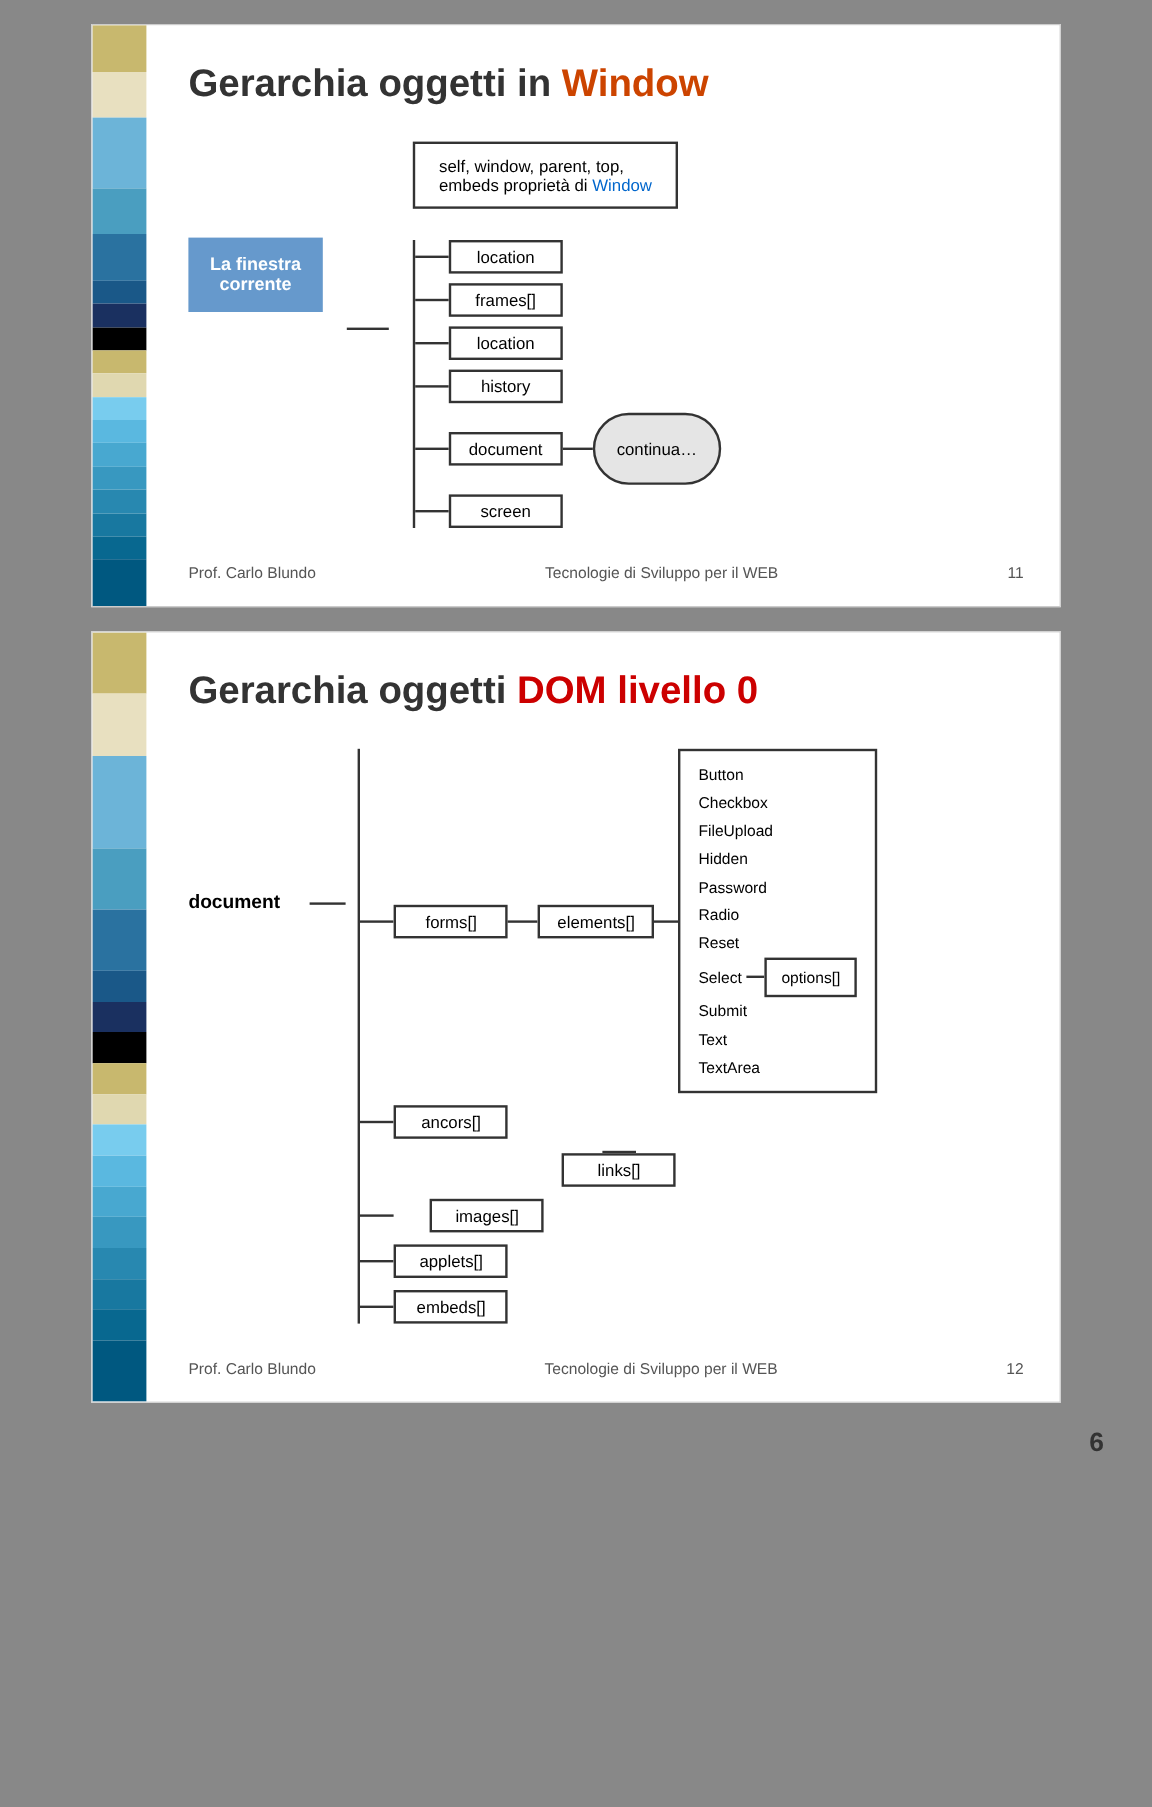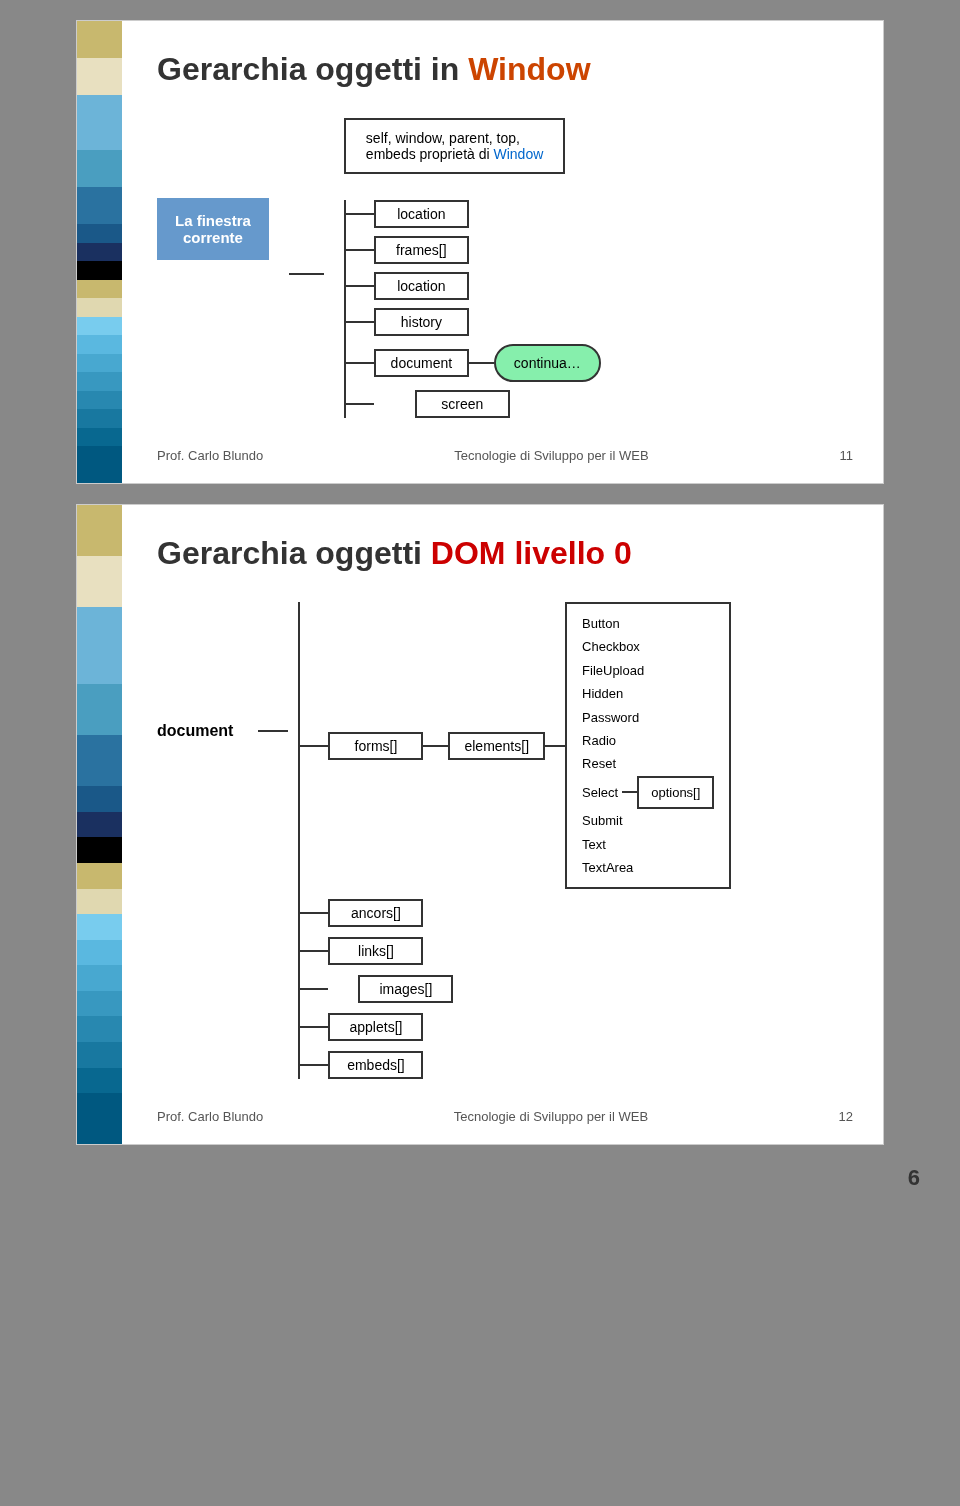--- a/index.html
+++ b/index.html
@@ -202,26 +202,26 @@
 
             <div style="display:flex;flex-direction:row;align-items:center;">
               <div style="width:28px;height:2px;background:#333;"></div>
               <div class="dom-box2">history</div>
             </div>
 
             <div style="display:flex;flex-direction:row;align-items:center;">
               <div style="width:28px;height:2px;background:#333;"></div>
               <div class="dom-box2">document</div>
               <div style="width:25px;height:2px;background:#333;"></div>
-              <div style="border:2px solid #333;border-radius:50px;padding:9px 18px;font-size:14px;background:#86efac;">
+              <div style="border:2px solid #333;border-radius:50px;padding:20px 18px;font-size:14px;background:#e5e5e5;">
                 <span>continua…</span>
               </div>
             </div>
 
-            <div style="display:flex;flex-direction:row;align-items:center;gap:41px;">
+            <div style="display:flex;flex-direction:row;align-items:center;">
               <div style="width:28px;height:2px;background:#333;"></div>
               <div class="dom-box2">screen</div>
             </div>
           </div>
         </div>
       </div>
     </div>
 
     <div class="slide-footer">
       <span>Prof. Carlo Blundo</span>
@@ -306,21 +306,21 @@
                 <div>Text</div>
                 <div>TextArea</div>
               </div>
             </div>
 
             <div style="display:flex;flex-direction:row;align-items:center;">
               <div style="width:28px;height:2px;background:#333;"></div>
               <div class="dom-box2">ancors[]</div>
             </div>
 
-            <div style="display:flex;flex-direction:row;align-items:center;">
+            <div style="display:flex;flex-direction:column;align-items:center;">
               <div style="width:28px;height:2px;background:#333;"></div>
               <div class="dom-box2">links[]</div>
             </div>
 
             <div style="display:flex;flex-direction:row;align-items:center;gap:30px;">
               <div style="width:28px;height:2px;background:#333;"></div>
               <div class="dom-box2">images[]</div>
             </div>
 
             <div style="display:flex;flex-direction:row;align-items:center;">

